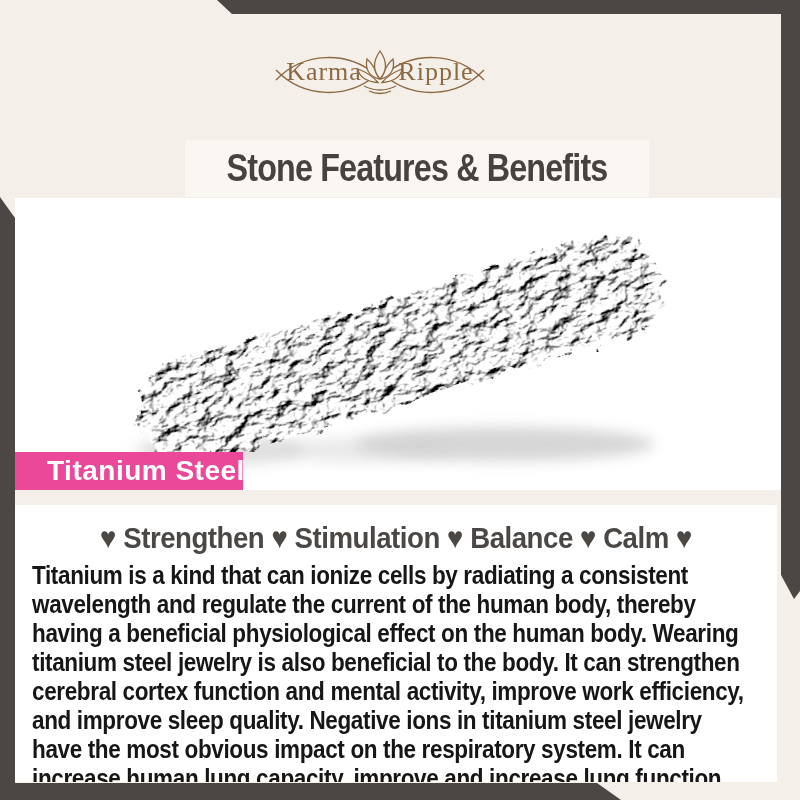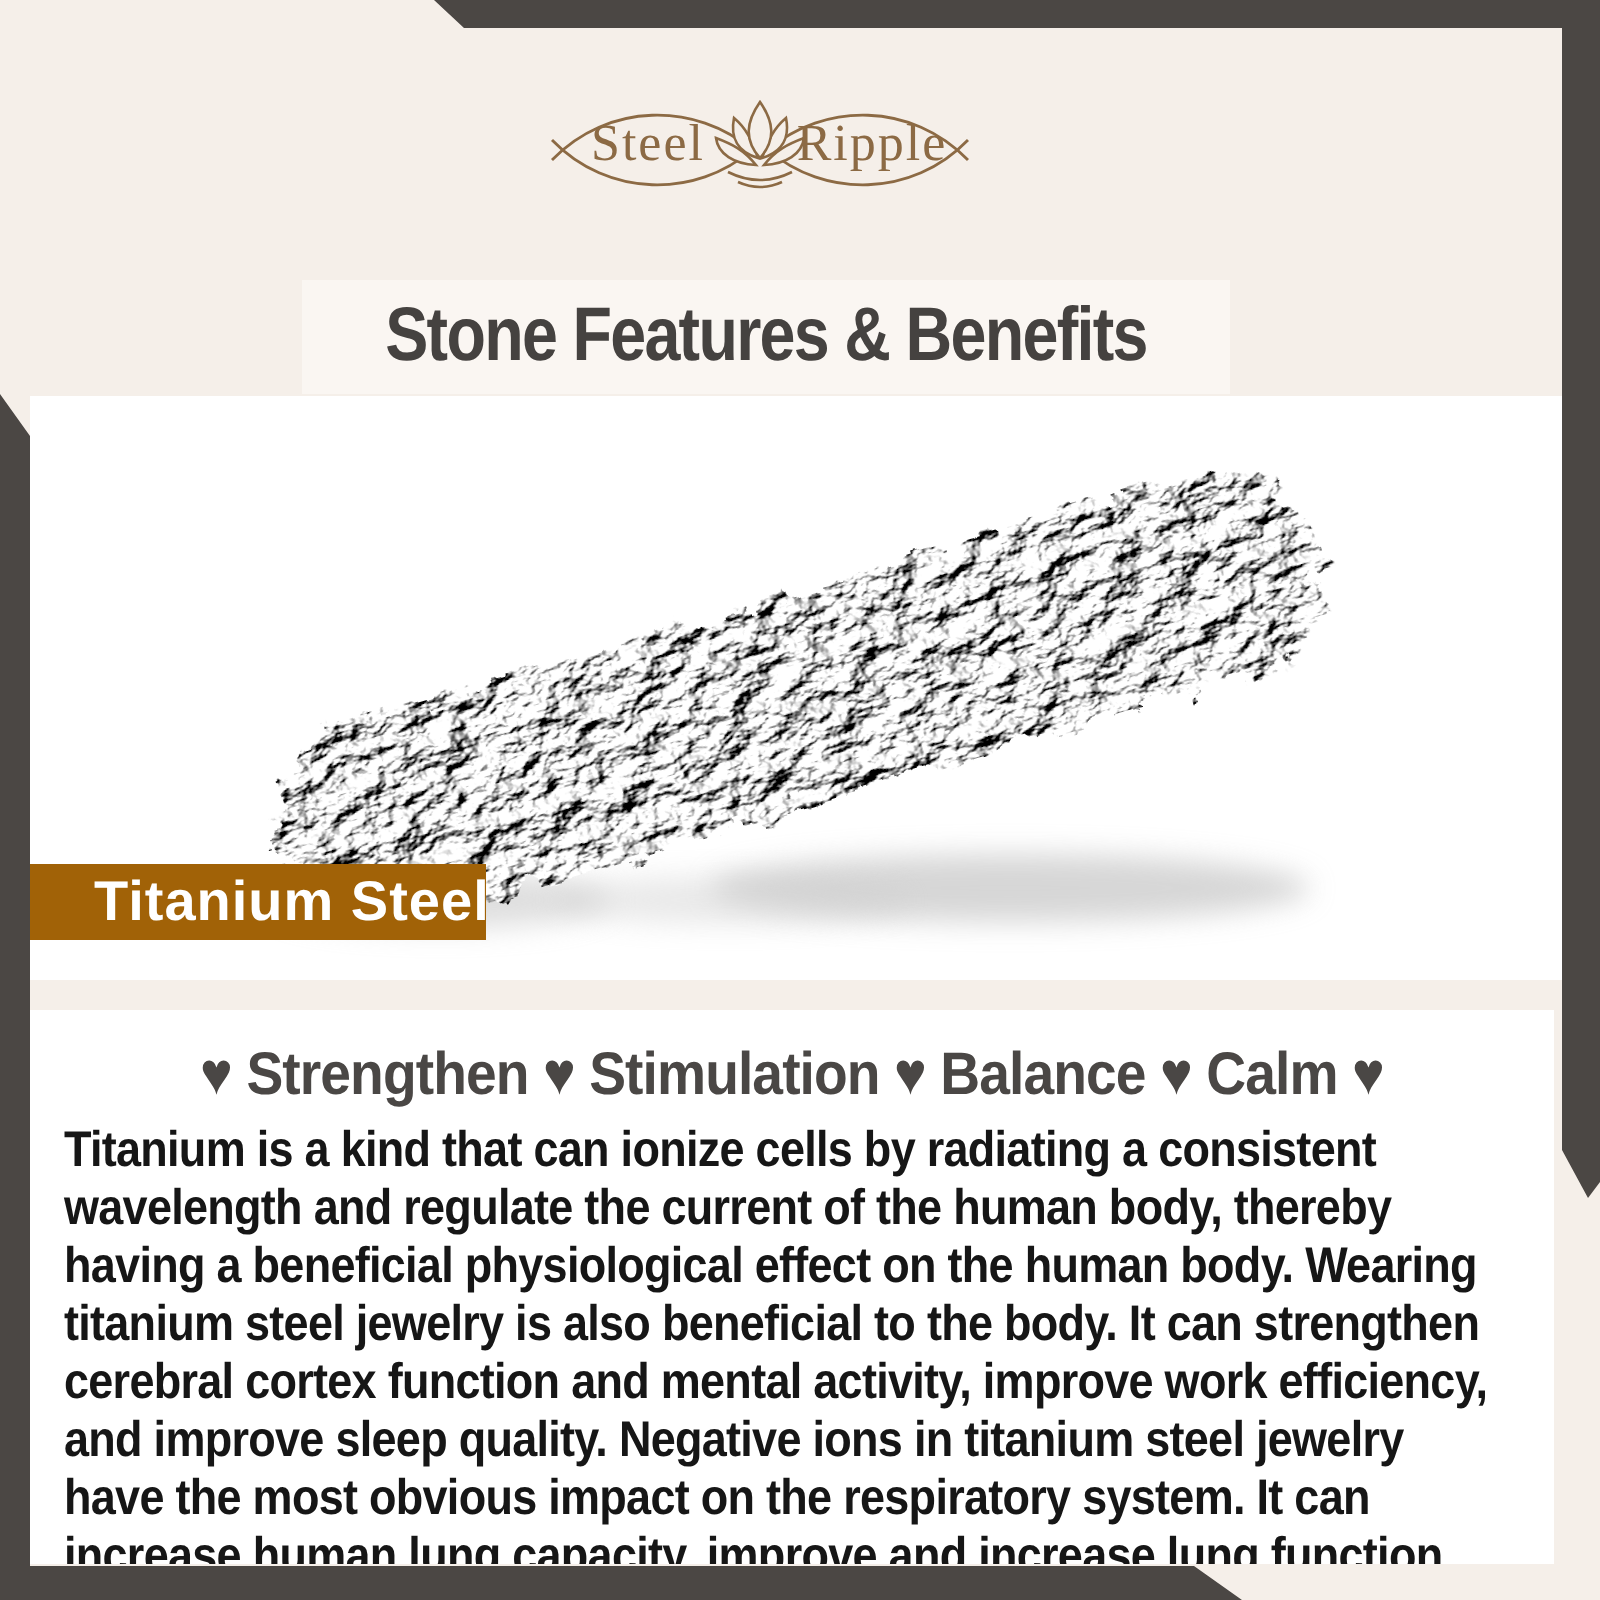--- a/index.html
+++ b/index.html
@@ -12,29 +12,29 @@
   .ribbon-b{clip-path:polygon(0px 197px,15px 218px,15px 783px,597px 783px,621px 800px,0px 800px);}
 
   
   .logo{position:absolute;left:274px;top:44px;width:212px;height:62px;}
   .logo svg{position:absolute;inset:0;}
   .logo .word{position:absolute;top:13px;font-family:"Liberation Serif",serif;font-size:26px;color:#8c6a44;text-align:center;letter-spacing:1px;}
   .word-left{left:2px;width:96px;}
   .word-right{left:114px;width:96px;}
 
   
-  .title-band{position:absolute;left:151px;top:140px;width:464px;height:57px;background:#faf6f2;display:flex;align-items:center;justify-content:center;}
+  .title-band{position:absolute;left:185px;top:140px;width:464px;height:57px;background:#faf6f2;display:flex;align-items:center;justify-content:center;}
   .title-band h1{margin:0;font-size:38px;font-weight:bold;color:#454240;white-space:nowrap;transform:scaleX(.85);transform-origin:50% 50%;letter-spacing:-1px;}
 
   
   .photo-panel{position:absolute;left:15px;top:198px;width:766px;height:292px;background:#ffffff;overflow:hidden;}
   .photo-panel svg{display:block;}
 
   
-  .stone-label{position:absolute;left:15px;top:432px;width:228px;height:38px;background:#a16207;display:flex;align-items:center;}
+  .stone-label{position:absolute;left:15px;top:452px;width:228px;height:38px;background:#ec4899;display:flex;align-items:center;}
   .stone-label span{color:#ffffff;font-size:28px;font-weight:bold;padding-left:32px;white-space:nowrap;letter-spacing:.5px;}
 
   
   .benefits-panel{position:absolute;left:15px;top:505px;width:762px;height:277px;background:#ffffff;box-sizing:border-box;padding:16px 12px 0 17px;overflow:hidden;}
   .benefits-panel h2{margin:0 0 6px 0;width:728px;text-align:center;font-size:30px;font-weight:bold;color:#4a4745;white-space:nowrap;transform:scaleX(.92);transform-origin:50% 50%;letter-spacing:-.5px;}
   .benefits-panel p{margin:0;width:806px;font-size:25px;line-height:29px;font-weight:bold;color:#161616;letter-spacing:-.4px;transform:scaleX(.90);transform-origin:0 0;}
 </style>
 </head>
 <body>
 
@@ -51,21 +51,21 @@
       <g stroke="#8c6a44" stroke-width="1.3" fill="#f5efe9">
         <path d="M 84 25 C 85 33, 93 38, 104 38.5 C 98 31, 92 28, 84 25 Z"></path>
         <path d="M 128 25 C 127 33, 119 38, 108 38.5 C 114 31, 120 28, 128 25 Z"></path>
         <path d="M 93 15 C 91 25, 95 32, 105 35 C 102 26, 99 20, 93 15 Z"></path>
         <path d="M 119 15 C 121 25, 117 32, 107 35 C 110 26, 113 20, 119 15 Z"></path>
         <path d="M 106 7 C 99 17, 98 26, 106 35 C 114 26, 113 17, 106 7 Z"></path>
         <path d="M 90 42 Q 106 50 122 42" fill="none"></path>
         <path d="M 95 47 Q 106 52 117 47" fill="none"></path>
       </g>
     </svg>
-    <span class="word word-left">Steel</span>
+    <span class="word word-left">Karma</span>
     <span class="word word-right">Ripple</span>
   </div>
 
   <div class="title-band">
     <h1>Stone Features &amp; Benefits</h1>
   </div>
 
   <div class="photo-panel">
     <svg viewBox="0 0 766 292" width="766" height="292">
       <defs>

